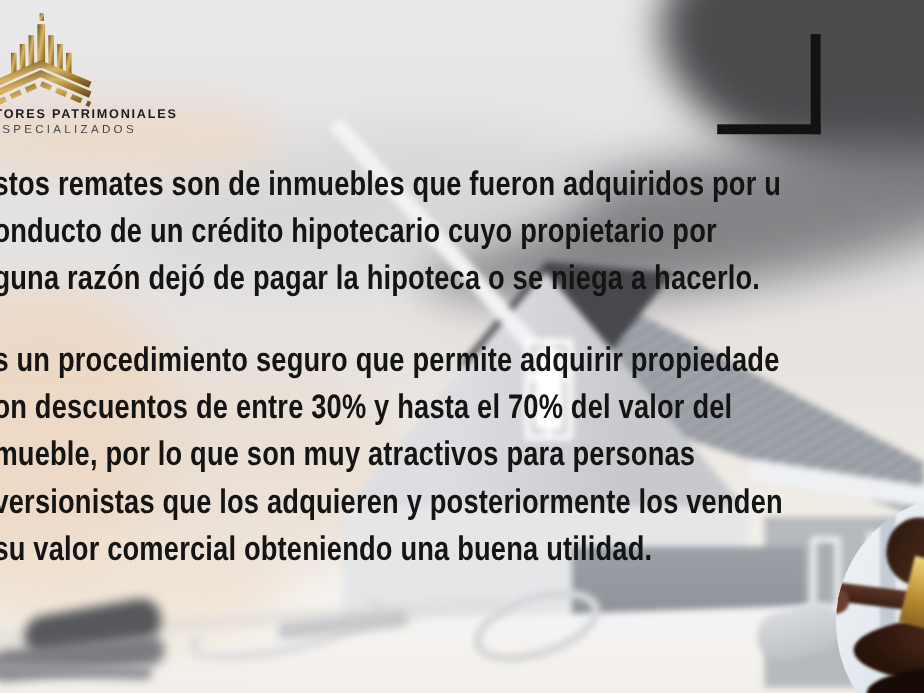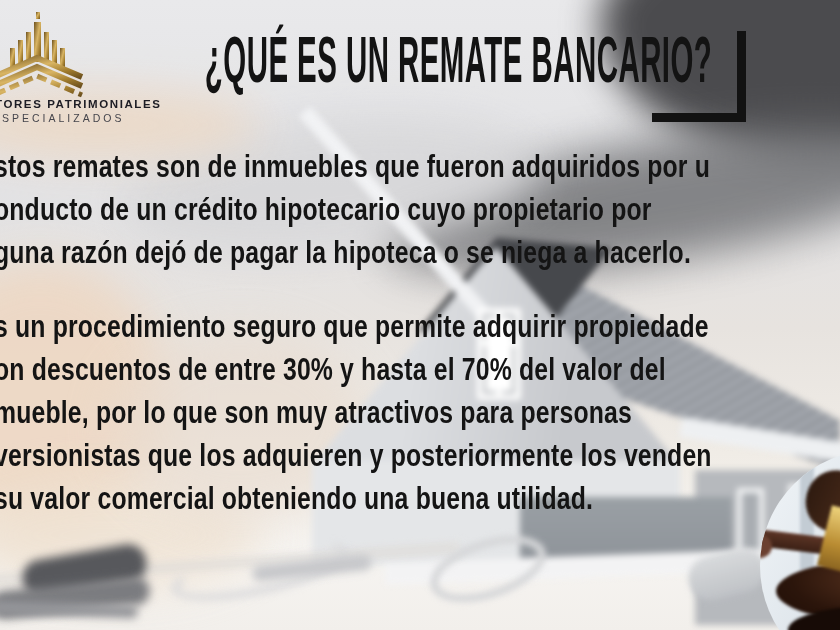--- a/index.html
+++ b/index.html
@@ -153,23 +153,20 @@
       <rect x="14" y="38" width="5" height="20" fill="url(#gold)"></rect>
       <rect x="64" y="38" width="5" height="20" fill="url(#gold)"></rect>
       <polyline points="0,66 41,48 86,67" fill="none" stroke="url(#gold)" stroke-width="6"></polyline>
       <polyline points="0,75 41,57 86,76" fill="none" stroke="url(#gold)" stroke-width="6"></polyline>
       <polyline points="0,84 41,66 86,85" fill="none" stroke="url(#gold)" stroke-width="5" stroke-dasharray="10 5"></polyline>
     </svg>
     <div class="logo-l1">TORES PATRIMONIALES</div>
     <div class="logo-l2">ESPECIALIZADOS</div>
   </div>
 
-  <div class="title-row">
-    <h1>¿QUÉ ES UN REMATE BANCARIO?</h1>
-  </div>
   <div class="bracket-v"></div>
   <div class="bracket-h"></div>
 
   <div class="p-line" style="top:145px">stos remates son de inmuebles que fueron adquiridos por u</div>
   <div class="p-line" style="top:188px">onducto de un crédito hipotecario cuyo propietario por</div>
   <div class="p-line" style="top:231px">guna razón dejó de pagar la hipoteca o se niega a hacerlo.</div>
 
   <div class="p-line" style="top:305px">s un procedimiento seguro que permite adquirir propiedade</div>
   <div class="p-line" style="top:348px">on descuentos de entre 30% y hasta el 70% del valor del</div>
   <div class="p-line" style="top:391px">mueble, por lo que son muy atractivos para personas</div>

